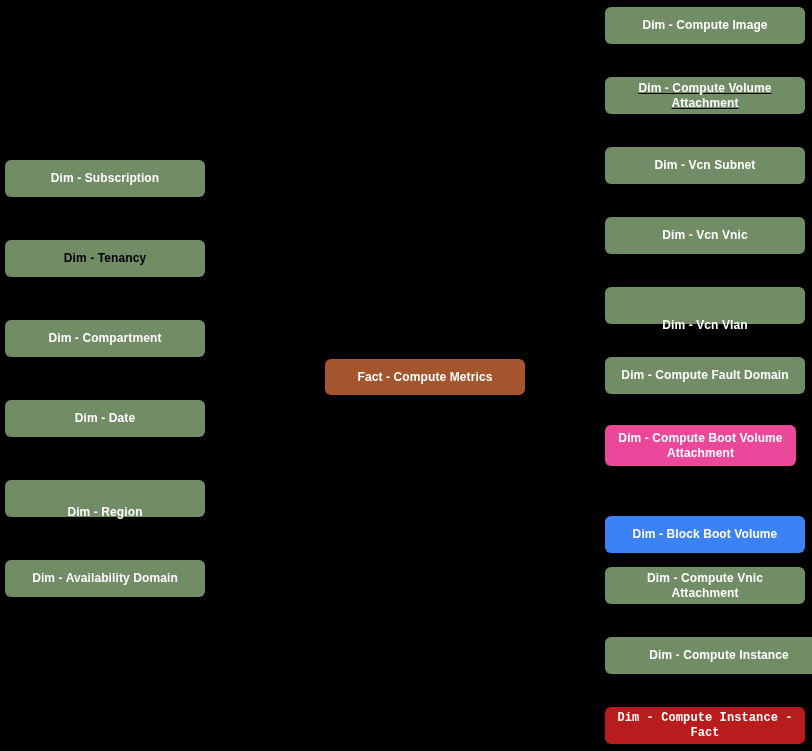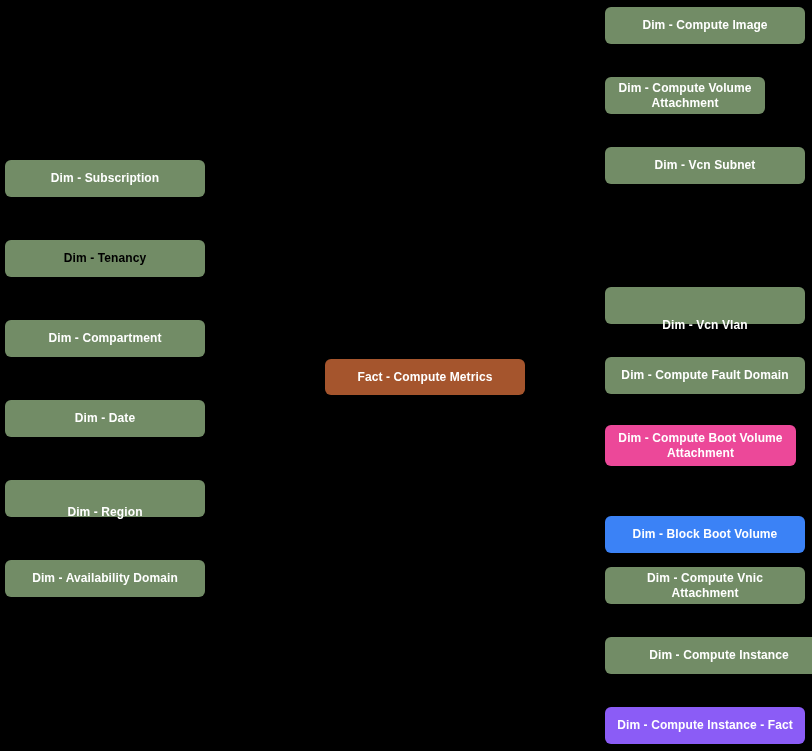--- a/index.html
+++ b/index.html
@@ -59,40 +59,43 @@
   </div>
     <div class="node" style="left: 5px; top: 480px; width: 200px; height: 37px; background: rgb(114, 140, 102);">
     <span class="node-label" style="color: rgb(255, 255, 255); margin-top: 28px;">Dim - Region</span>
   </div>
     <div class="node" style="left: 605px; top: 7px; width: 200px; height: 37px; background: rgb(114, 140, 102);">
     <span class="node-label" style="color: rgb(255, 255, 255);">Dim - Compute Image</span>
   </div>
     <div class="node" style="left: 5px; top: 560px; width: 200px; height: 37px; background: rgb(114, 140, 102);">
     <span class="node-label" style="color: rgb(255, 255, 255);">Dim - Availability Domain</span>
   </div>
-    <div class="node" style="left: 605px; top: 77px; width: 160px; height: 37px; background: rgb(114, 140, 102);">
+    <div class="node" style="left: 605px; top: 77px; width: 200px; height: 37px; background: rgb(114, 140, 102); text-decoration: underline;">
     <span class="node-label" style="color: rgb(255, 255, 255);">Dim - Compute Volume Attachment</span>
   </div>
     <div class="node" style="left: 605px; top: 147px; width: 200px; height: 37px; background: rgb(114, 140, 102);">
     <span class="node-label" style="color: rgb(255, 255, 255);">Dim - Vcn Subnet</span>
+  </div>
+    <div class="node" style="left: 605px; top: 217px; width: 200px; height: 37px; background: rgb(114, 140, 102);">
+    <span class="node-label" style="color: rgb(255, 255, 255);">Dim - Vcn Vnic</span>
   </div>
     <div class="node" style="left: 605px; top: 287px; width: 200px; height: 37px; background: rgb(114, 140, 102);">
     <span class="node-label" style="color: rgb(255, 255, 255); margin-top: 40px;">Dim - Vcn Vlan</span>
   </div>
     <div class="node" style="left: 605px; top: 357px; width: 200px; height: 37px; background: rgb(114, 140, 102);">
     <span class="node-label" style="color: rgb(255, 255, 255);">Dim - Compute Fault Domain</span>
   </div>
     <div class="node" style="left: 605px; top: 425px; width: 191px; height: 41px; background: #ec4899;">
     <span class="node-label" style="color: rgb(255, 255, 255);">Dim - Compute Boot Volume Attachment</span>
   </div>
     <div class="node" style="left: 605px; top: 516px; width: 200px; height: 37px; background: #3b82f6;">
     <span class="node-label" style="color: rgb(255, 255, 255);">Dim - Block Boot Volume</span>
   </div>
     <div class="node" style="left: 605px; top: 567px; width: 200px; height: 37px; background: rgb(114, 140, 102);">
     <span class="node-label" style="color: rgb(255, 255, 255);">Dim - Compute Vnic Attachment</span>
   </div>
     <div class="node" style="left: 605px; top: 637px; width: 228px; height: 37px; background: rgb(114, 140, 102);">
     <span class="node-label" style="color: rgb(255, 255, 255);">Dim - Compute Instance</span>
   </div>
-    <div class="node" style="left: 605px; top: 707px; width: 200px; height: 37px; background: #8b5cf6;">
+    <div class="node" style="left: 605px; top: 707px; width: 200px; height: 37px; background: #b91c1c; font-family: Liberation Mono, monospace;">
     <span class="node-label" style="color: rgb(255, 255, 255);">Dim - Compute Instance - Fact</span>
   </div>
   </div>
 
 </body></html>

